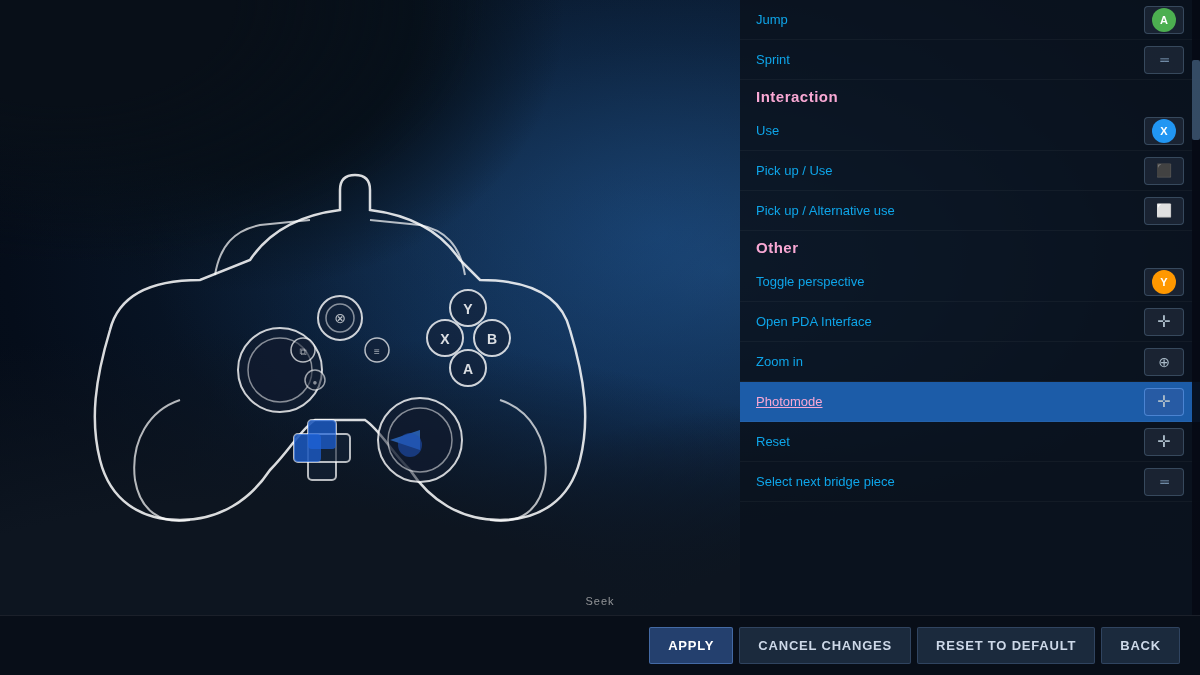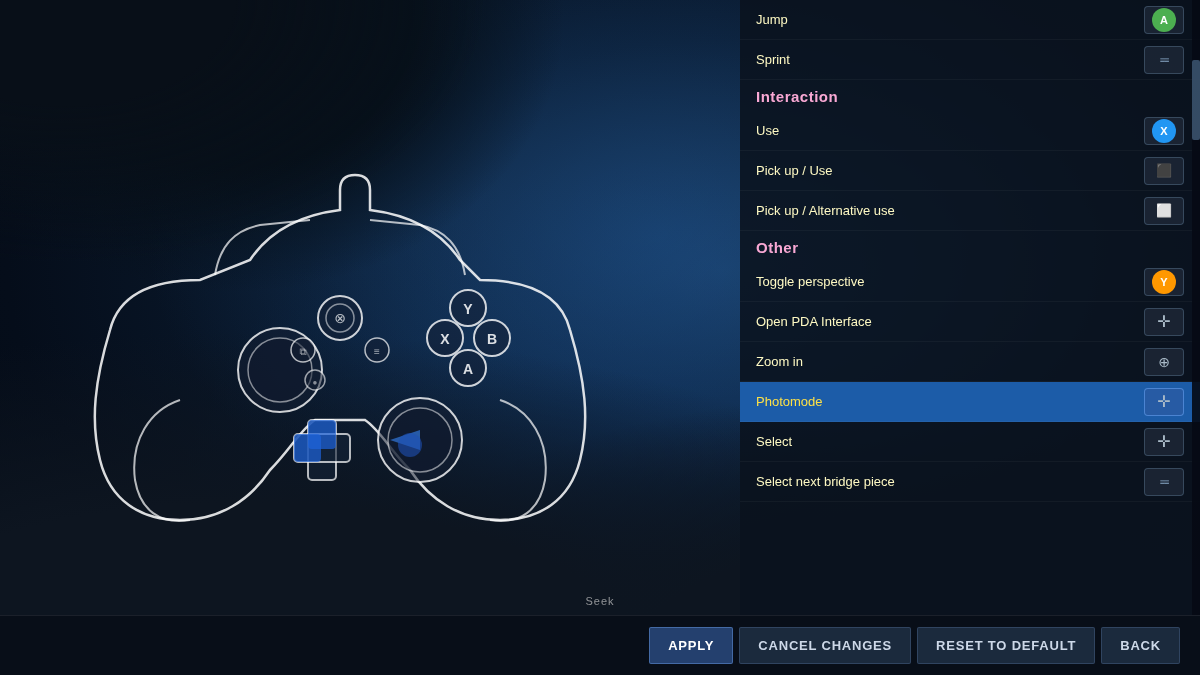--- a/index.html
+++ b/index.html
@@ -123,25 +123,26 @@
       justify-content: space-between;
       padding: 0 16px;
       height: 40px;
       border-bottom: 1px solid rgba(255,255,255,0.04);
       transition: background 0.1s;
     }
     .keybind-row.active {
       background: #1c5ca8;
     }
     .keybind-row.active .row-label {
-      color: #fde047;
+      color: #f9a8d4;
+      text-decoration: underline;
     }
 
     .row-label {
-      color: #fef9c3;
+      color: #0ea5e9;
       font-size: 13px;
       flex: 1;
     }
 
     .key-badge {
       width: 40px;
       height: 28px;
       display: flex;
       align-items: center;
       justify-content: center;
@@ -352,21 +353,21 @@
       <span class="dpad-icon" style="font-size:14px;">⊕</span>
     </div>
   </div>
   <div class="keybind-row active">
     <span class="row-label">Photomode</span>
     <div class="key-badge" style="background:rgba(50,90,160,0.5);border-color:rgba(100,160,240,0.6);">
       <span class="dpad-icon">✛</span>
     </div>
   </div>
   <div class="keybind-row">
-    <span class="row-label">Select</span>
+    <span class="row-label">Reset</span>
     <div class="key-badge">
       <span class="dpad-icon">✛</span>
     </div>
   </div>
 
   <div class="keybind-row">
     <span class="row-label">Select next bridge piece</span>
     <div class="key-badge">
       <span class="icon-start">≡≡</span>
     </div>

